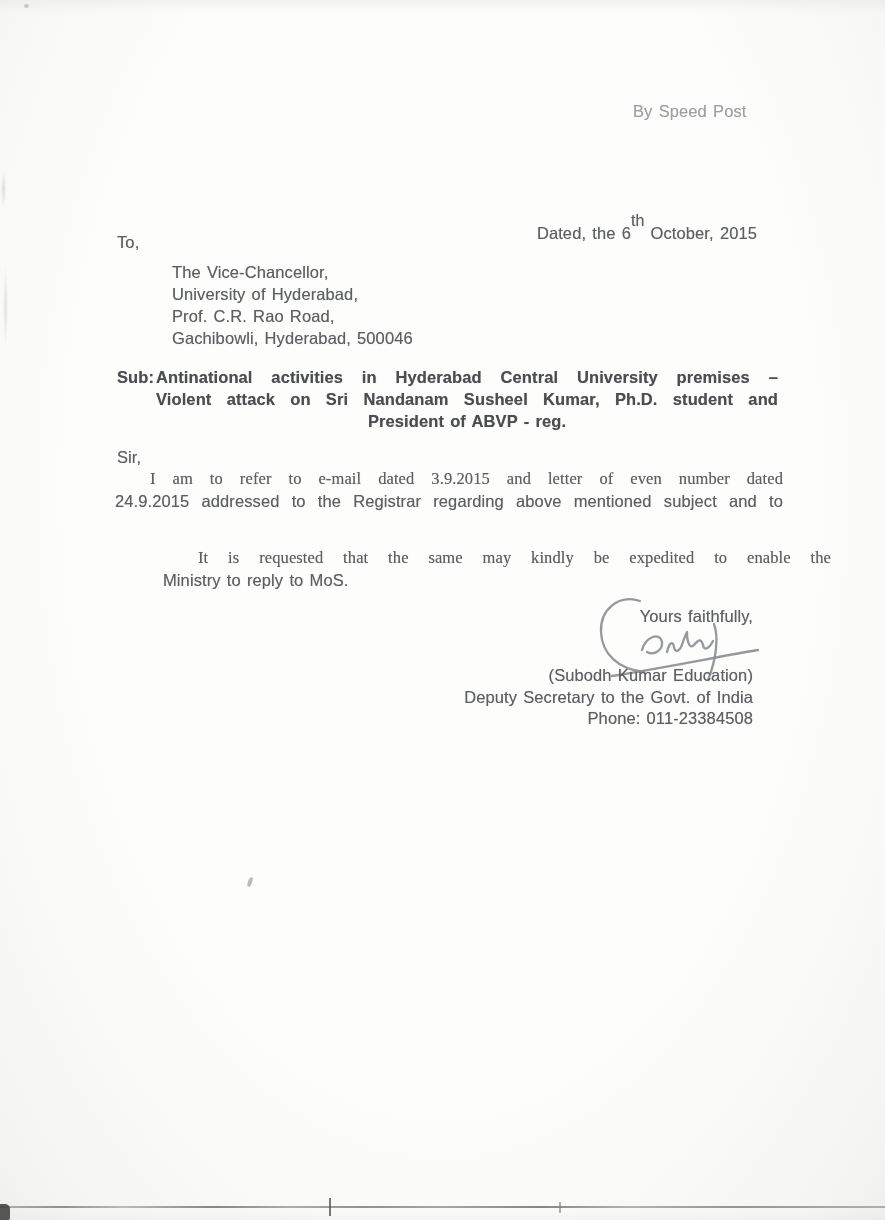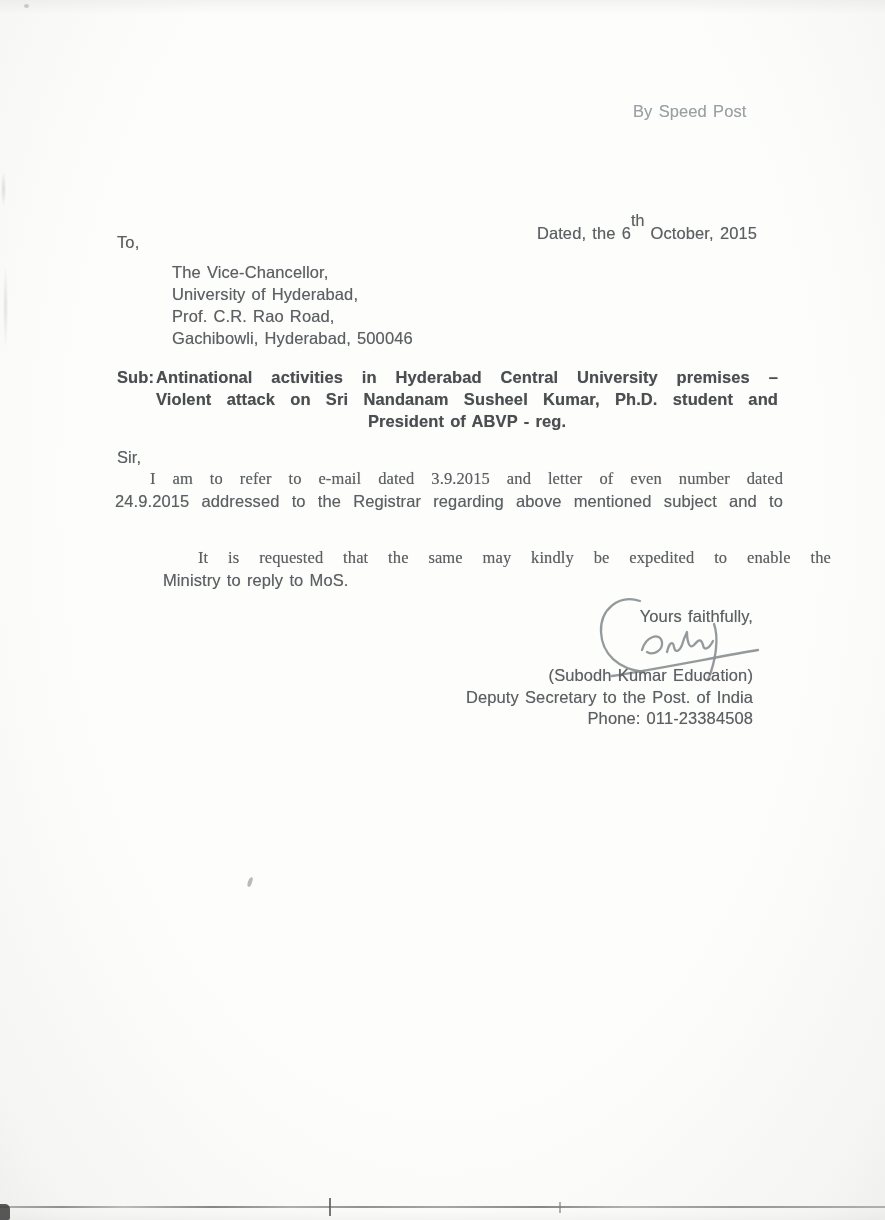--- a/index.html
+++ b/index.html
@@ -92,21 +92,21 @@
 
   <svg class="abs sig-svg" style="left:570px;top:588px;" width="200" height="105" viewBox="0 0 200 105" aria-hidden="true">
     <path d="M 70 13 C 48 6, 30 22, 31 44 C 32 66, 48 81, 74 84"></path>
     <path d="M 72 62 C 76 48, 90 44, 92 54 C 93 62, 84 68, 77 64"></path>
     <path d="M 97 64 C 99 55, 103 52, 104 59 C 105 65, 109 64, 112 57 C 114 50, 116 46, 117 44 C 117 52, 119 62, 124 57 C 128 52, 131 50, 133 57 C 134 63, 139 61, 143 53"></path>
     <path d="M 144 36 C 149 50, 146 72, 138 92"></path>
     <path d="M 42 88 C 92 80, 152 68, 188 62"></path>
   </svg>
 
   <div class="abs txt right" style="left:453px;top:664px;width:300px;">(Subodh Kumar Education)</div>
-  <div class="abs txt right" style="left:453px;top:686px;width:300px;">Deputy Secretary to the Post. of India</div>
+  <div class="abs txt right" style="left:453px;top:686px;width:300px;">Deputy Secretary to the Govt. of India</div>
   <div class="abs txt right" style="left:453px;top:707px;width:300px;">Phone: 011-23384508</div>
 
   <div class="abs speck-a"></div>
   <div class="abs speck-b"></div>
   <div class="abs edge-smudge-1"></div>
   <div class="abs edge-smudge-2"></div>
   <div class="abs scan-bottom-line"></div>
   <div class="abs scan-tick-1"></div>
   <div class="abs scan-tick-2"></div>
   <div class="abs scan-corner"></div>

